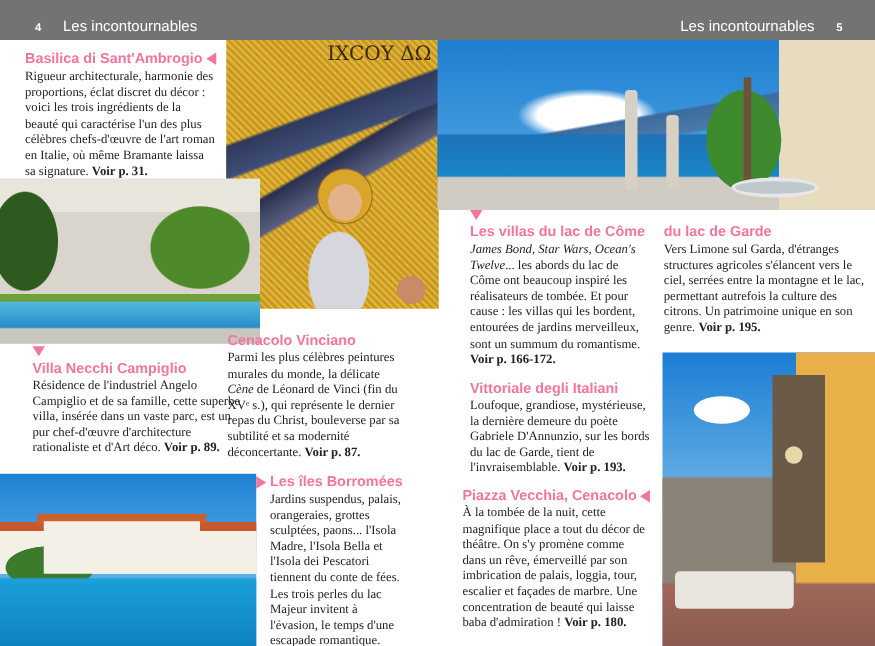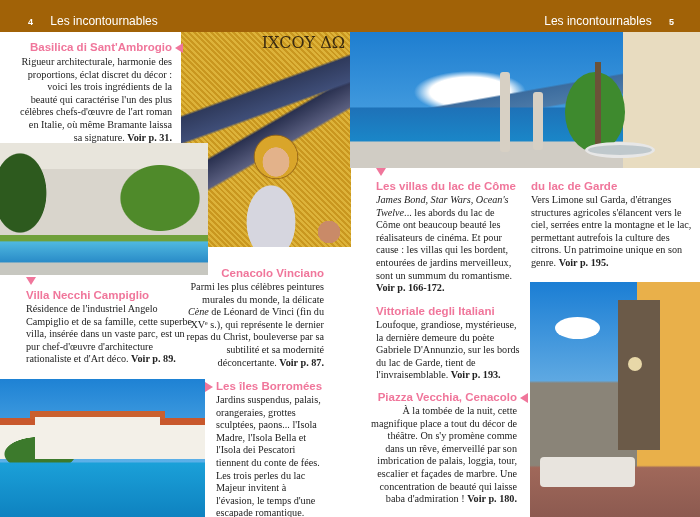--- a/index.html
+++ b/index.html
@@ -1,19 +1,19 @@
 <!DOCTYPE html>
 <html><head>
 <meta charset="utf-8">
 <style>
   * { box-sizing: border-box; margin: 0; padding: 0; }
   html, body { width: 700px; height: 517px; overflow: hidden; background: #fff; }
   body { position: relative; font-family: "Liberation Serif", serif; color: #222; }
 
-  .header { position: absolute; top: 0; left: 0; width: 700px; height: 32px; background: #a16207; }
+  .header { position: absolute; top: 0; left: 0; width: 700px; height: 32px; background: #737373; }
   .hdr-left { position: absolute; left: 28px; top: 14px; font-family: "Liberation Sans", sans-serif; color: #fff; font-size: 12px; }
   .hdr-left .num { font-size: 9px; font-weight: bold; margin-right: 14px; }
   .hdr-right { position: absolute; right: 26px; top: 14px; font-family: "Liberation Sans", sans-serif; color: #fff; font-size: 12px; }
   .hdr-right .num { font-size: 9px; font-weight: bold; margin-left: 14px; }
 
   .photo { position: absolute; overflow: hidden; }
 
   
   .mosaic { left: 181px; top: 32px; width: 170px; height: 215px;
     background:
@@ -73,21 +73,21 @@
   .bergamo .tower { position: absolute; left: 88px; top: 18px; width: 42px; height: 150px; background: #6b5a48; }
   .bergamo .clock { position: absolute; left: 98px; top: 75px; width: 14px; height: 14px; border-radius: 50%; background: #e8d8a8; }
   .bergamo .cloud { position: absolute; left: 25px; top: 35px; width: 45px; height: 22px; border-radius: 50%; background: #fff; }
   .bergamo .fountain { position: absolute; left: 10px; top: 175px; width: 95px; height: 30px; background: #e8e4de; border-radius: 4px; }
 
   
   .title { font-family: "Liberation Sans", sans-serif; color: #f0769b; font-weight: bold; font-size: 11.5px; line-height: 14px; }
   .txt { font-size: 10.2px; line-height: 12.6px; color: #222; }
   .txt b { font-weight: bold; }
   .block { position: absolute; }
-  .right { text-align: right; }
+  .right { text-align: left; }
 
   .arrow-left { display: inline-block; width: 0; height: 0; border-top: 5px solid transparent; border-bottom: 5px solid transparent; border-right: 8px solid #f0769b; vertical-align: middle; margin-left: 3px; }
   .arrow-right { display: inline-block; width: 0; height: 0; border-top: 5px solid transparent; border-bottom: 5px solid transparent; border-left: 8px solid #f0769b; vertical-align: middle; margin-right: 3px; }
   .arrow-down { display: block; width: 0; height: 0; border-left: 5px solid transparent; border-right: 5px solid transparent; border-top: 8px solid #f0769b; margin-bottom: 3px; }
 </style>
 </head>
 <body>
 
 <div class="header">
   <div class="hdr-left">
@@ -156,21 +156,21 @@
   <div class="txt" style="margin-top:1px;padding-left:11px;">
     <span>Jardins suspendus, palais, orangeraies, grottes sculptées, paons... l'Isola Madre, l'Isola Bella et l'Isola dei Pescatori tiennent du conte de fées. Les trois perles du lac Majeur invitent à l'évasion, le temps d'une escapade romantique.</span>
     
   </div>
 </div>
 
 <div class="block" style="left:376px;top:168px;width:140px;">
   <span class="arrow-down"></span>
   <div class="title">Les villas du lac de Côme</div>
   <div class="txt" style="margin-top:1px;">
-    <i>James Bond, Star Wars, Ocean's Twelve</i><span>... les abords du lac de Côme ont beaucoup beauté les réalisateurs de cinéma. Et pour cause : les villas qui les bordent, entourées de jardins merveilleux, sont un summum du romantisme.</span>
+    <i>James Bond, Star Wars, Ocean's Twelve</i><span>... les abords du lac de Côme ont beaucoup inspiré les réalisateurs de tombée. Et pour cause : les villas qui les bordent, entourées de jardins merveilleux, sont un summum du romantisme.</span>
     <b>Voir p. 166-172.</b>
   </div>
 </div>
 
 <div class="block" style="left:531px;top:179px;width:162px;">
   <div class="title">
     <div>du lac de Garde</div>
   </div>
   <div class="txt" style="margin-top:1px;">
     <span>Vers Limone sul Garda, d'étranges structures agricoles s'élancent vers le ciel, serrées entre la montagne et le lac, permettant autrefois la culture des citrons. Un patrimoine unique en son genre.</span>

